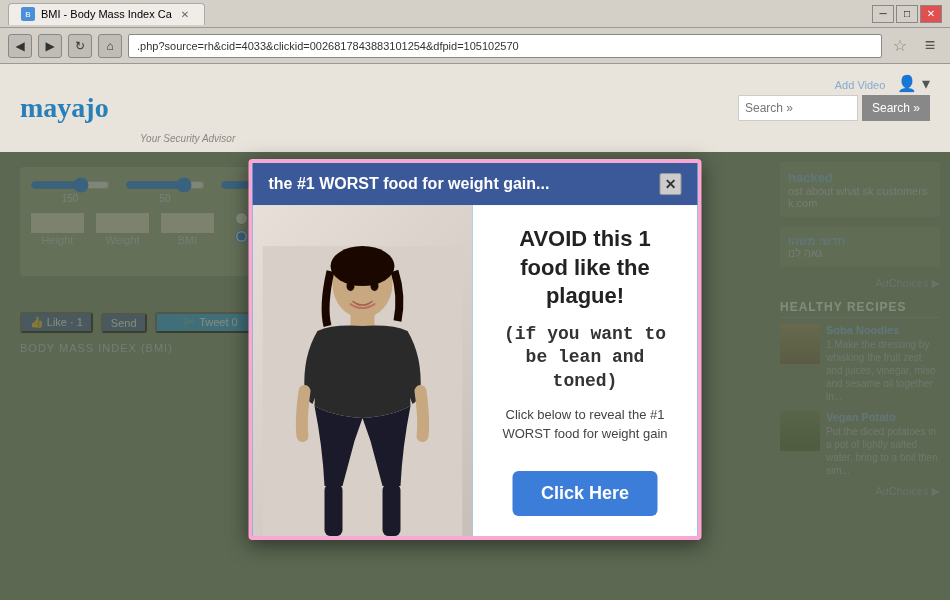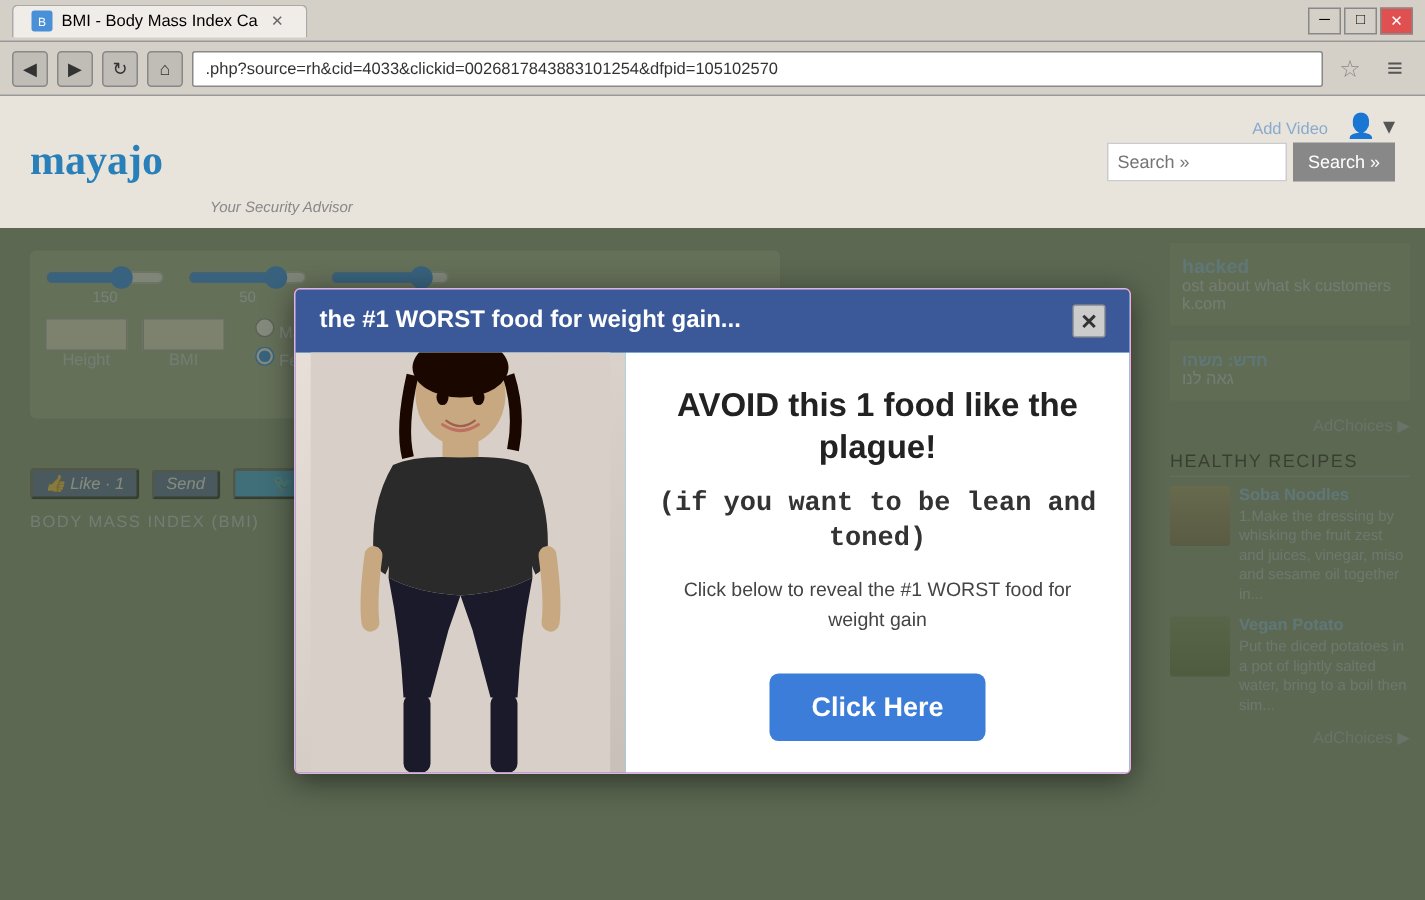--- a/index.html
+++ b/index.html
@@ -259,21 +259,20 @@
       gap: 8px;
       align-items: center;
     }
     .fb-btn {
       background: #3b5998;
       color: white;
       padding: 2px 8px;
       font-size: 11px;
       border-radius: 3px;
       cursor: pointer;
-      font-style: italic;
     }
     .tweet-btn {
       background: #1da1f2;
       color: white;
       padding: 2px 26px;
       font-size: 11px;
       border-radius: 3px;
       cursor: pointer;
     }
     .g-btn {
@@ -306,23 +305,23 @@
       background: rgba(80, 90, 70, 0.7);
       z-index: 10;
     }
 
     
     .popup-modal {
       position: absolute;
       top: 50%;
       left: 50%;
       transform: translate(-50%, -58%);
-      width: 558px;
+      width: 453px;
       background: #0ea5e9;
-      border: 1px solid #f9a8d4;
+      border: 4px solid #f9a8d4;
       border-radius: 4px;
       z-index: 20;
       overflow: hidden;
       box-shadow: 0 4px 20px rgba(0,0,0,0.5);
     }
     .popup-header {
       background: #3b5998;
       color: white;
       padding: 10px 16px;
       font-size: 16px;
@@ -394,22 +393,22 @@
       border: none;
       padding: 12px 28px;
       font-size: 18px;
       font-weight: bold;
       border-radius: 6px;
       cursor: pointer;
       margin-top: 11px;
     }
     .recipes-title {
       font-size: 12px;
-      font-weight: normal;
-      color: #000000;
+      font-weight: bold;
+      color: #ffffff;
       letter-spacing: 1px;
       margin-bottom: 6px;
       border-bottom: 1px solid #999;
       padding-bottom: 3px;
     }
     .recipe-item {
       display: flex;
       gap: 6px;
       margin-bottom: 8px;
     }
@@ -511,20 +510,24 @@
           <div class="slider-group">
             <input type="range" min="0" max="18" value="15" style="width: 80px;">
             <span>18</span>
           </div>
         </div>
         <div style="display:flex; gap:20px;">
           <div class="bmi-inputs">
             <div class="bmi-input-group">
               <input class="bmi-input" type="text" style="">
               <div class="bmi-label">Height</div>
+            </div>
+            <div class="bmi-input-group">
+              <input class="bmi-input" type="text" style="">
+              <div class="bmi-label">Weight</div>
             </div>
             <div class="bmi-input-group">
               <input class="bmi-input" type="text" style="">
               <div class="bmi-label">BMI</div>
             </div>
           </div>
           <div style="display:flex; gap:12px; align-items:flex-start;">
             <div class="radio-group">
               <div>
                 <input type="radio" name="gender" style="">

